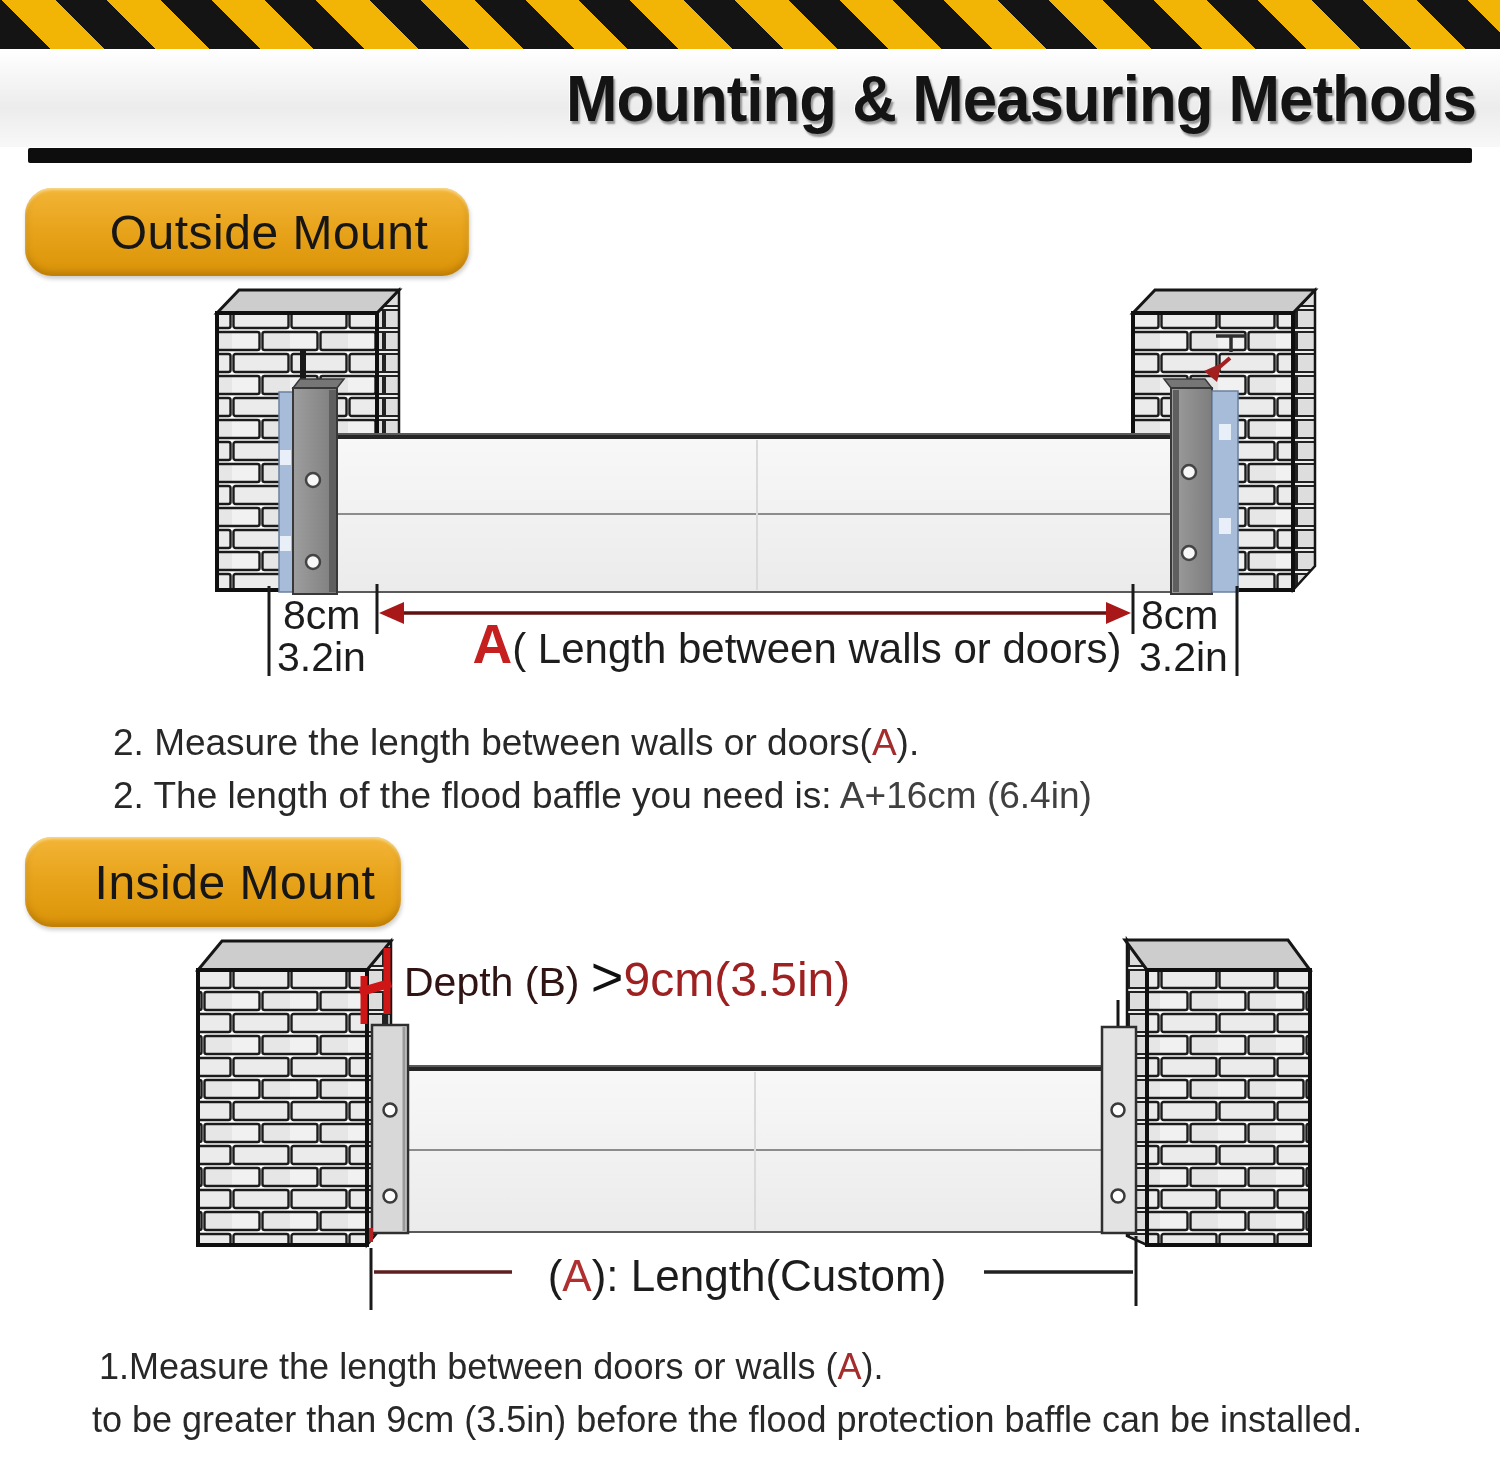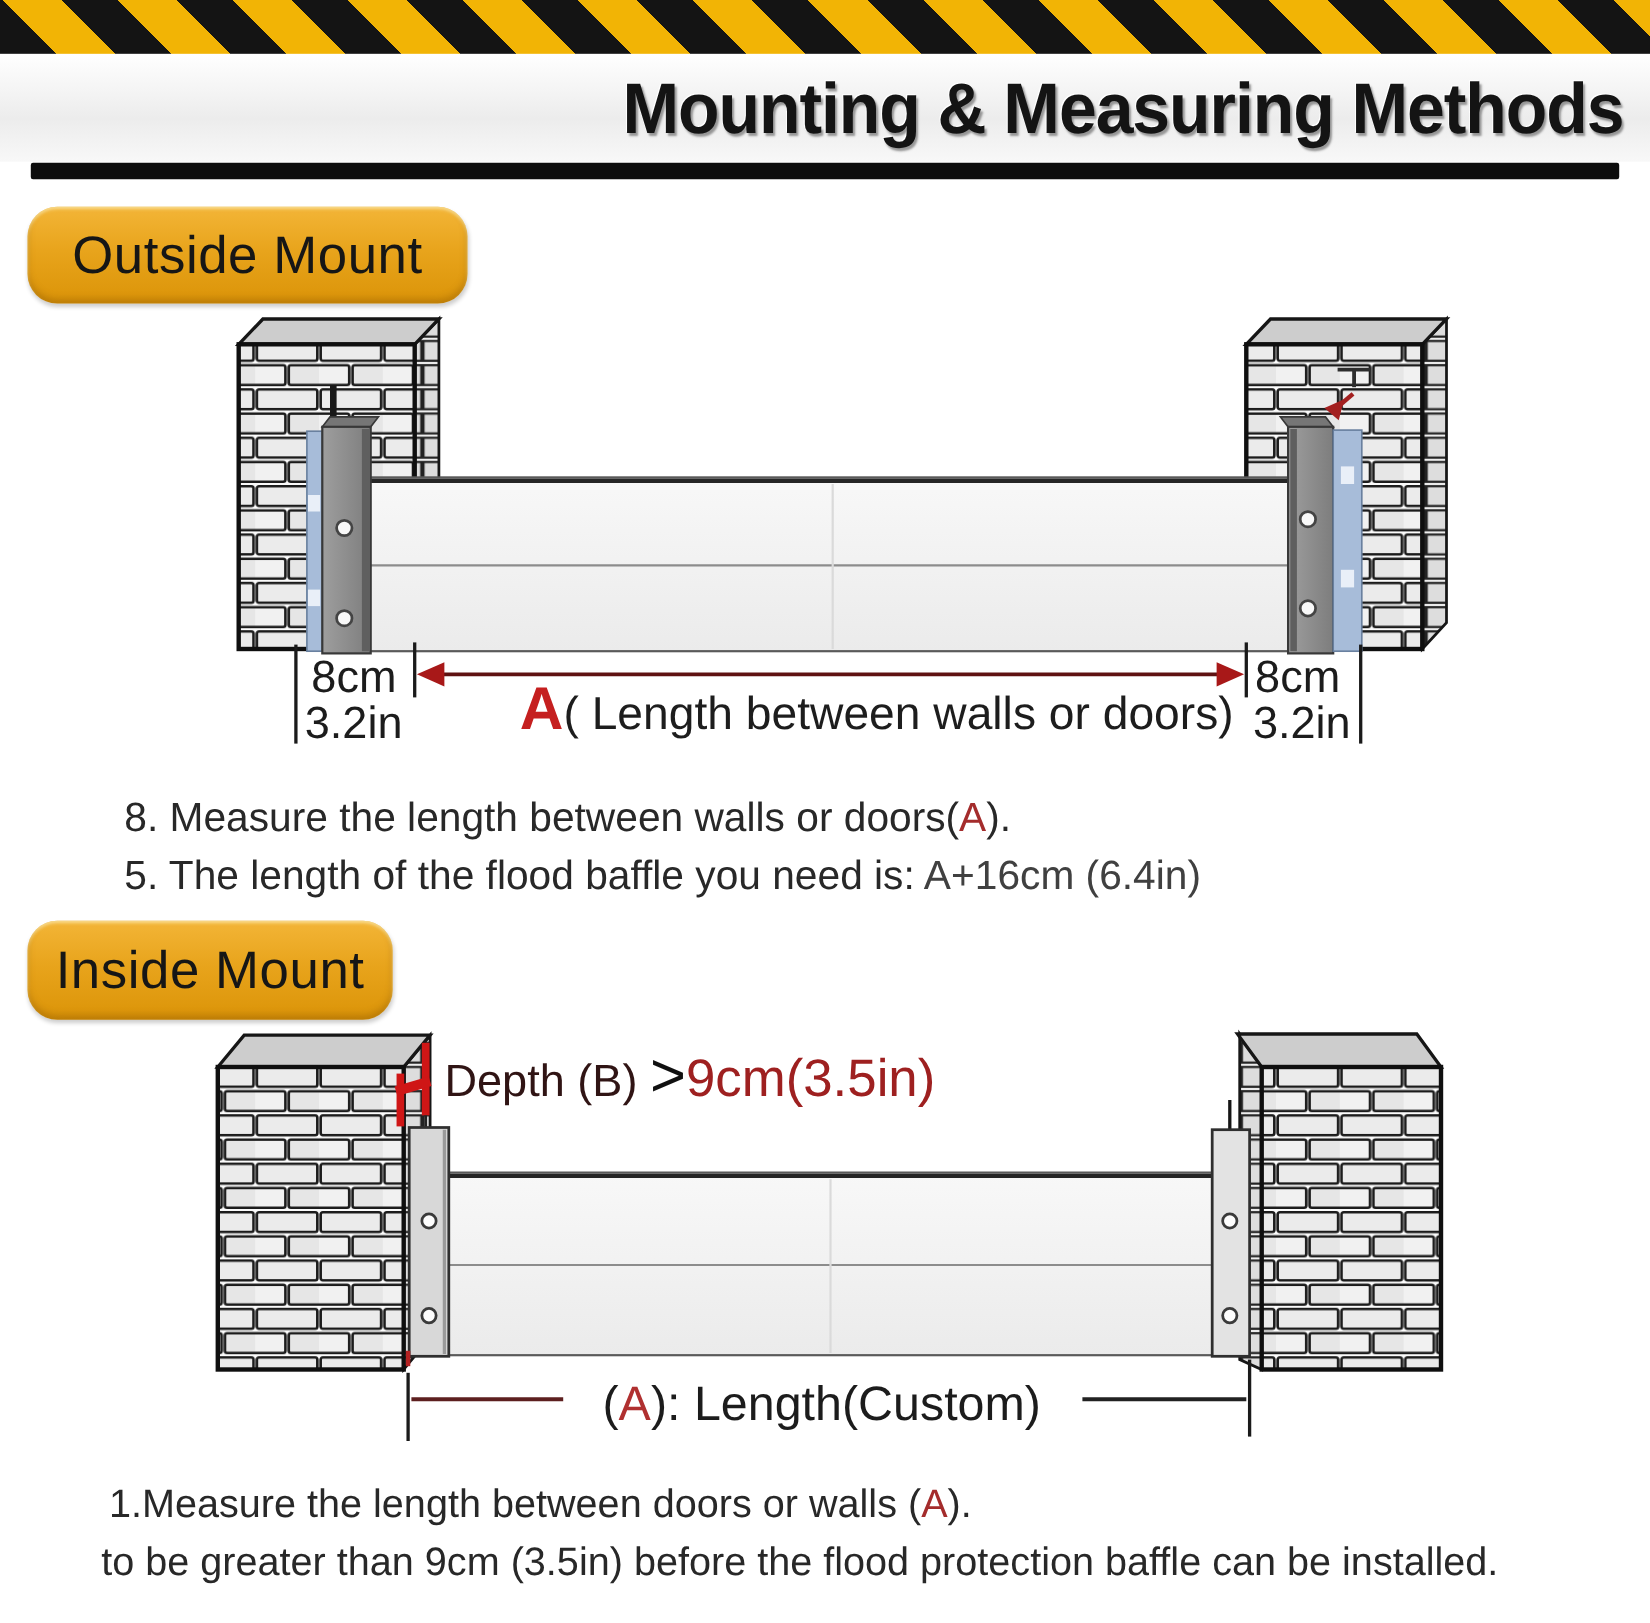--- a/index.html
+++ b/index.html
@@ -29,20 +29,21 @@
     background:#0d0d0d; border-radius:2px;
   }
 
   
   .badge {
     position:absolute;
     background:linear-gradient(180deg,#f3b537 0%,#e8a41c 45%,#db9408 100%);
     border-radius:27px; display:flex; align-items:center; justify-content:center;
     font-size:48px; color:#161616; letter-spacing:.5px;
     box-shadow:inset 0 -4px 7px rgba(122,74,0,.35), inset 0 2px 3px rgba(255,235,170,.8), 1px 3px 4px rgba(0,0,0,.2);
+    padding-left:44px;
   }
   #badge-outside { left:25px; top:188px; width:400px; height:88px; }
   #badge-inside  { left:25px; top:837px; width:332px; height:90px; }
 
   
   .gfx { position:absolute; left:0; top:0; width:1500px; height:1475px; }
   svg { font-family:"Liberation Sans", sans-serif; }
   .dim-text   { font-size:41px; fill:#1c1c1c; }
   .arrow-accent { font-size:55px; font-weight:bold; fill:#c51f1f; }
   .arrow-rest { font-size:42px; fill:#1d1d1d; }
@@ -210,22 +211,22 @@
         <line x1="371" y1="1248" x2="371" y2="1310" stroke="#1a1a1a" stroke-width="3"></line>
         <line x1="1136" y1="1236" x2="1136" y2="1306" stroke="#1a1a1a" stroke-width="3"></line>
         <line x1="374" y1="1272" x2="512" y2="1272" stroke="#5d1f1f" stroke-width="3.5"></line>
         <line x1="984" y1="1272" x2="1133" y2="1272" stroke="#222222" stroke-width="3.5"></line>
         <text x="747" y="1291" text-anchor="middle" class="len-text"><tspan>(</tspan><tspan class="len-accent">A</tspan><tspan>): Length(Custom)</tspan></text>
       </g>
     </g>
   </svg>
 
   <div class="instr" id="instr-outside">
-    <div class="line1"><span>8. Measure the length between walls or doors(</span><span class="accent-bright">A</span><span>).</span></div>
-    <div class="line2"><span>5. The length of the flood baffle you need is: </span><span class="accent-dark">A+16cm (6.4in)</span><span></span></div>
+    <div class="line1"><span>2. Measure the length between walls or doors(</span><span class="accent-bright">A</span><span>).</span></div>
+    <div class="line2"><span>2. The length of the flood baffle you need is: </span><span class="accent-dark">A+16cm (6.4in)</span><span></span></div>
   </div>
 
   <div class="instr" id="instr-inside">
     <div class="line1"><span>1.Measure the length between doors or walls (</span><span class="accent-bright">A</span><span>).</span></div>
     <div class="line3"><span>to be greater than 9cm (3.5in) before the flood protection baffle can be installed.</span></div>
   </div>
 
 </div>
 
 </body></html>

